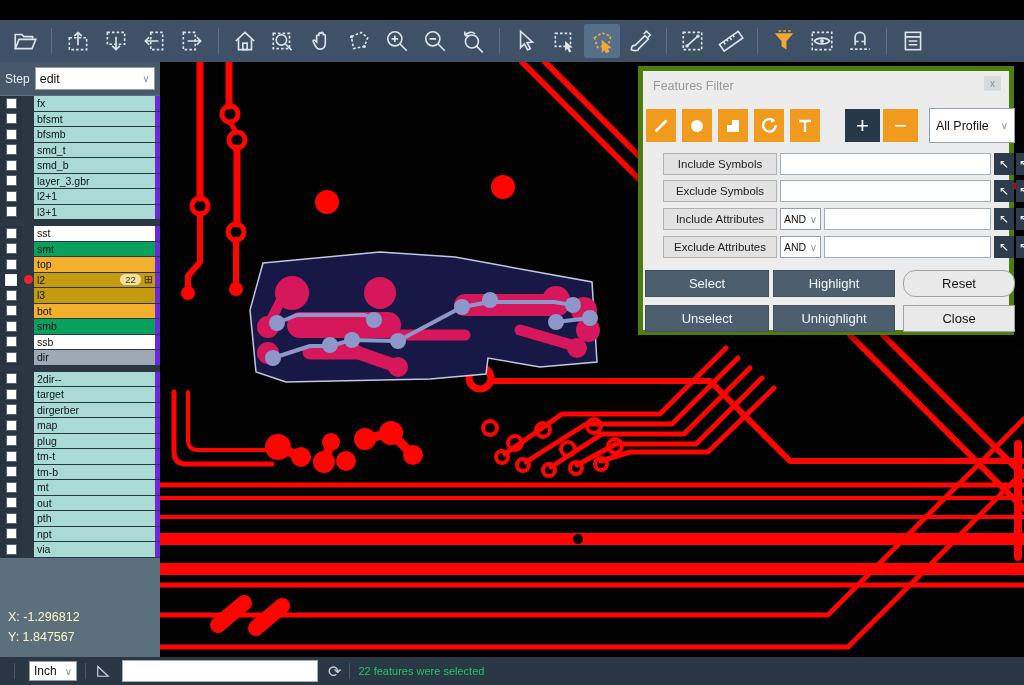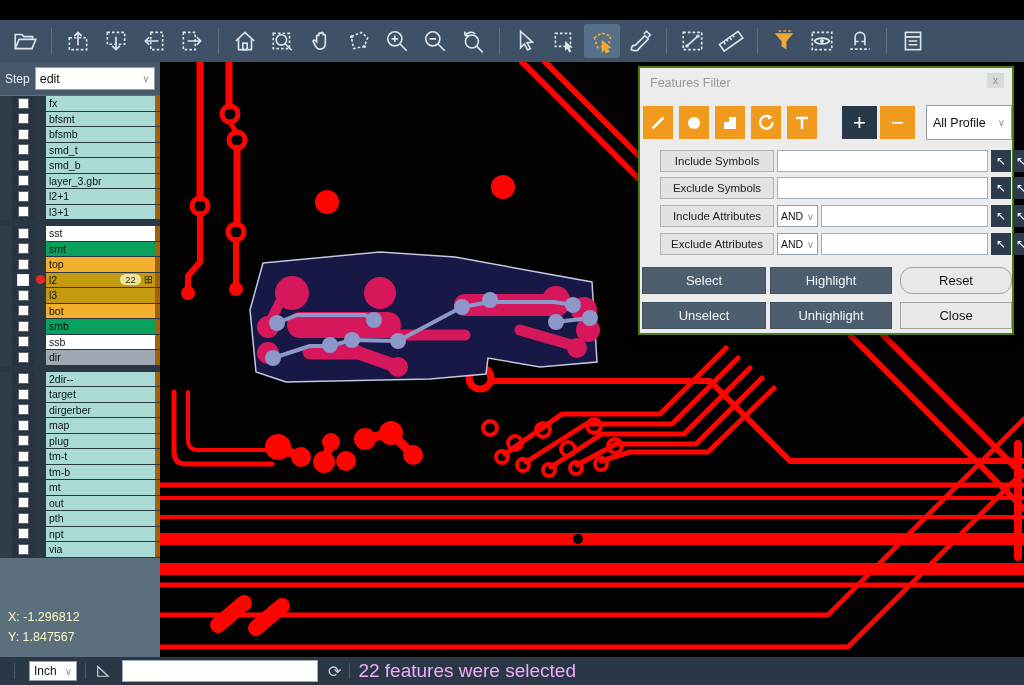--- a/index.html
+++ b/index.html
@@ -25,38 +25,38 @@
   .tdiv { width:1px; height:26px; background:#5d6f80; margin:0 7px; }
 
   
   #sidebar { position:absolute; left:0; top:62px; width:160px; height:595px; background:#5b6f7d; z-index:30; }
   #stephdr { position:absolute; left:0; top:0; width:160px; height:33px; background:#46586a; display:flex; align-items:center; }
   #stephdr .steplab { color:#e8eef3; font-size:12px; margin:0 5px 0 5px; }
   .selbox { background:#fff; border:1px solid #93a0ab; display:flex; align-items:center; justify-content:space-between; color:#111; }
   #stepsel { width:120px; height:23px; font-size:12.5px; padding:0 4px; }
   .chev { color:#8a949c; font-size:10px; }
   #layerlist { position:absolute; left:0; top:34px; width:160px; background:#303c48; }
-  .lrow { display:flex; align-items:center; height:15.5px; border-bottom:1px solid #2b3743; background:#a16207;margin-left:12px; }
+  .lrow { display:flex; align-items:center; height:15.5px; border-bottom:1px solid #2b3743; background:#6d28d9; }
   .cbcell { width:22px; display:flex; align-items:center; justify-content:center; background:#27333e; align-self:stretch; }
   .cb { width:11px; height:11px; background:#fff; border:1px solid #5a6470; }
   .cb.checked { width:12px; height:12px; border-color:#e8eef3; }
   .indcell { width:12px; align-self:stretch; display:flex; align-items:center; justify-content:center; background:#2b3743; }
   .reddot { width:9px; height:9px; border-radius:50%; background:#e8242c; }
   .lname { flex:1; margin-right:5px; align-self:stretch; display:flex; align-items:center; font-size:10.5px; color:#0d1318; padding-left:3px; }
   .lname .nm { flex:1; }
   .badge { background:#efe3a0; color:#413405; border-radius:8px; font-size:9.5px; padding:0 5px; margin-right:3px; line-height:11px; }
   .gridico { font-size:11px; color:#3a2f05; margin-right:2px; line-height:11px; }
   .lsep { height:6px; background:#2b3743; }
   .coord { position:absolute; left:8px; color:#fef9c3; font-size:12.5px; }
 
   
   #canvas { position:absolute; left:160px; top:62px; width:864px; height:595px; background:#020202; z-index:10; }
 
   
-  #dialog { position:absolute; left:638px; top:66px; width:376px; height:269px; background:#ececec; border:2px solid #4d7c0f; box-shadow:0 3px 10px rgba(0,0,0,.55); z-index:50; }
+  #dialog { position:absolute; left:638px; top:66px; width:376px; height:269px; background:#ececec; border:5px solid #4d7c0f; box-shadow:0 3px 10px rgba(0,0,0,.55); z-index:50; }
   #dlg-title { position:absolute; left:10px; top:8px; font-size:12.5px; color:#999; }
   #dlg-close { position:absolute; right:8px; top:5px; width:17px; height:15px; background:#d6dadc; color:#8a9094; font-size:10px; display:flex; align-items:center; justify-content:center; }
   .shape-btn { position:absolute; top:38px; width:30px; height:33px; background:#f09b1d; display:flex; align-items:center; justify-content:center; }
   .shape-btn svg { width:20px; height:20px; }
   #btn-add { position:absolute; left:202px; top:38px; width:35px; height:33px; background:#273949; color:#fff; font-size:22px; display:flex; align-items:center; justify-content:center; }
   #btn-remove { position:absolute; left:240px; top:38px; width:35px; height:33px; background:#f09b1d; color:#fff; font-size:22px; display:flex; align-items:center; justify-content:center; }
   #profile-sel { position:absolute; left:286px; top:37px; width:86px; height:35px; font-size:12.5px; padding:0 6px; }
   .frow { position:absolute; left:4px; width:368px; height:22px;margin-left:16px; }
   .frow .flabel { position:absolute; left:0; top:0; width:114px; height:22px; background:#e2e2e2; border:1px solid #b2b2b2; font-size:11.5px; color:#222; display:flex; align-items:center; justify-content:center; }
   .frow .ffield { position:absolute; top:0; height:22px; background:#fff; border:1px solid #9fb0bc; }
@@ -67,21 +67,21 @@
   .act-dark { background:#4d5f6e; color:#f3f6f8; border:1px solid #41525f; }
   .act-light { background:#e9e9e9; color:#141414; border:1px solid #a2a2a2; }
 
   
   #statusbar { position:absolute; left:0; top:657px; width:1024px; height:28px; background:#2a3845; display:flex; align-items:center; z-index:40; }
   .sdiv { width:1px; height:16px; background:#4a5a68; margin:0 8px; }
   #unit-sel { width:48px; height:20px; font-size:12px; padding:0 4px; margin-left:6px; }
   #corner-ico svg { width:18px; height:18px; display:block; }
   #cmdline { width:196px; height:22px; background:#fff; border:1px solid #9fb0bc; margin-left:10px; }
   #refresh-ico { color:#c8d2da; font-size:16px; margin-left:10px; }
-  #statusmsg { color:#f0abfc; font-size:19px; }
+  #statusmsg { color:#22c55e; font-size:11px; }
 </style>
 </head>
 <body>
 
 <div id="app">
 
 
   <div id="toolbar">
       <div class="tbtn">
         <svg viewBox="0 0 24 24">

